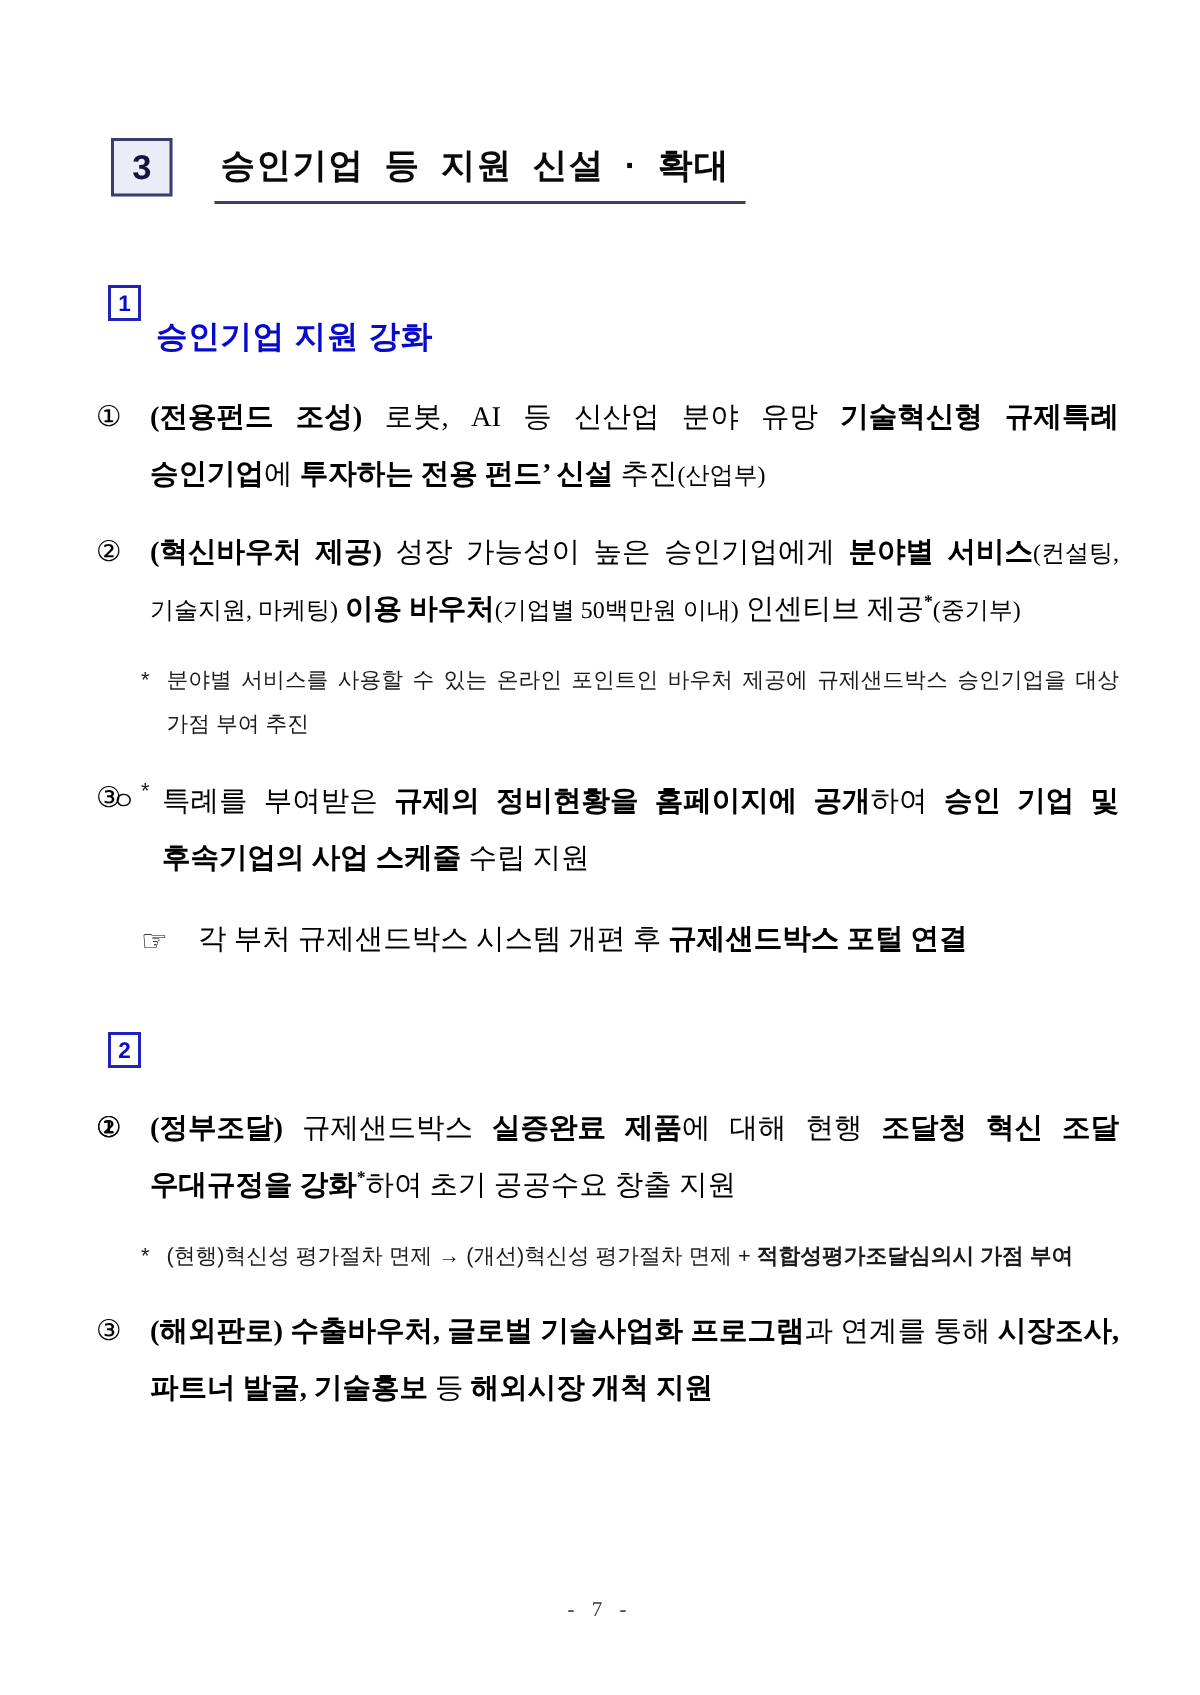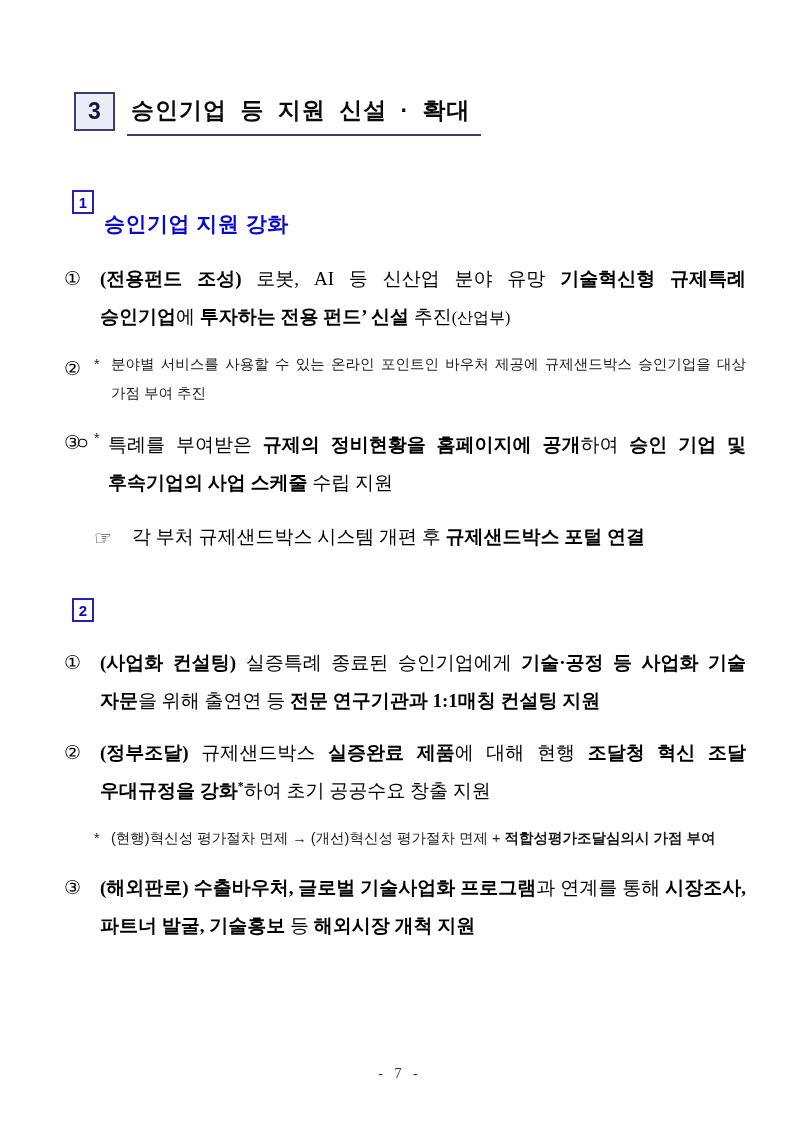--- a/index.html
+++ b/index.html
@@ -31,21 +31,21 @@
     height: 39px;
     border: 2px solid #3c3c6e;
     background: #eaedf8;
     font-size: 23px;
     font-weight: 700;
     color: #14143f;
     flex: 0 0 auto;
   }
   .doc-title {
     display: inline-block;
-    margin-left: 12px;
+    margin-left: 28px;
     padding: 3px 10px 8px 4px;
     border-bottom: 2.5px solid #3c3c6e;
     font-size: 23px;
     font-weight: 700;
     letter-spacing: 1px;
     word-spacing: 6px;
     color: #0a0a0a;
     white-space: nowrap;
   }
 
@@ -152,35 +152,35 @@
     <span class="doc-title">승인기업 등 지원 신설 · 확대</span>
   </div>
 
   <div class="section">
     <div class="sec-heading">
       <span class="sec-num">1</span>
       <span class="sec-title">승인기업 지원 강화</span>
     </div>
     <div class="blocks">
         <div class="block blk-item"><span class="marker">①</span><span class="runs"><span class="b">(전용펀드 조성)</span><span> 로봇, AI 등 신산업 분야 유망 </span><span class="b">기술혁신형 규제특례 승인기업</span><span>에 </span><span class="b">투자하는 전용 펀드’ 신설</span><span> 추진</span><span class="sm">(산업부)</span></span></div>
-        <div class="block blk-item"><span class="marker">②</span></div>
+        <div class="block blk-item"><span class="marker">②</span><span class="runs"><span class="b">(혁신바우처 제공)</span><span> 성장 가능성이 높은 승인기업에게 </span><span class="b">분야별 서비스</span><span class="sm">(컨설팅, 기술지원, 마케팅)</span><span> </span><span class="b">이용 바우처</span><span class="sm">(기업별 50백만원 이내)</span><span> 인센티브 제공</span><sup>*</sup><span class="sm">(중기부)</span></span></div>
         <div class="block blk-note"><span class="marker">*</span><span class="runs"><span>분야별 서비스를 사용할 수 있는 온라인 포인트인 바우처 제공에 규제샌드박스 승인기업을 대상 가점 부여 추진</span></span></div>
         <div class="block blk-item"><span class="marker">③</span></div>
         <div class="block blk-note"><span class="marker">*</span></div>
         <div class="block blk-bullet"><span class="marker">ㅇ</span><span class="runs"><span>특례를 부여받은 </span><span class="b">규제의 정비현황을 홈페이지에 공개</span><span>하여 </span><span class="b">승인 기업 및 후속기업의 사업 스케줄</span><span> 수립 지원</span></span></div>
         <div class="block blk-arrow"><span class="marker">☞</span><span class="runs"><span>각 부처 규제샌드박스 시스템 개편 후 </span><span class="b">규제샌드박스 포털 연결</span></span></div>
       </div>
   </div>
 
   <div class="section second">
     <div class="sec-heading">
       <span class="sec-num">2</span>
     </div>
     <div class="blocks">
-        <div class="block blk-item"><span class="marker">①</span><span class="runs"><span class="b">(사업화 컨설팅)</span><span> 실증특례 종료된 승인기업에게 </span><span class="b">기술·공정 등 사업화 기술 자문</span><span>을 위해 출연연 등 </span><span class="b">전문 연구기관과 1:1매칭 컨설팅 지원</span></span></div>
+        <div class="block blk-item"><span class="marker">①</span></div>
         <div class="block blk-item"><span class="marker">②</span><span class="runs"><span class="b">(정부조달)</span><span> 규제샌드박스 </span><span class="b">실증완료 제품</span><span>에 대해 현행 </span><span class="b">조달청 혁신 조달 우대규정을 강화</span><sup>*</sup><span>하여 초기 공공수요 창출 지원</span></span></div>
         <div class="block blk-note"><span class="marker">*</span><span class="runs"><span>(현행)혁신성 평가절차 면제 → (개선)혁신성 평가절차 면제 + </span><span class="b">적합성평가조달심의시 가점 부여</span></span></div>
         <div class="block blk-item"><span class="marker">③</span><span class="runs"><span class="b">(해외판로)</span><span> </span><span class="b">수출바우처, 글로벌 기술사업화 프로그램</span><span>과 연계를 통해 </span><span class="b">시장조사, 파트너 발굴, 기술홍보</span><span> 등 </span><span class="b">해외시장 개척 지원</span></span></div>
       </div>
   </div>
 
   <div class="page-number">- 7 -</div>
 
 </div>
 

